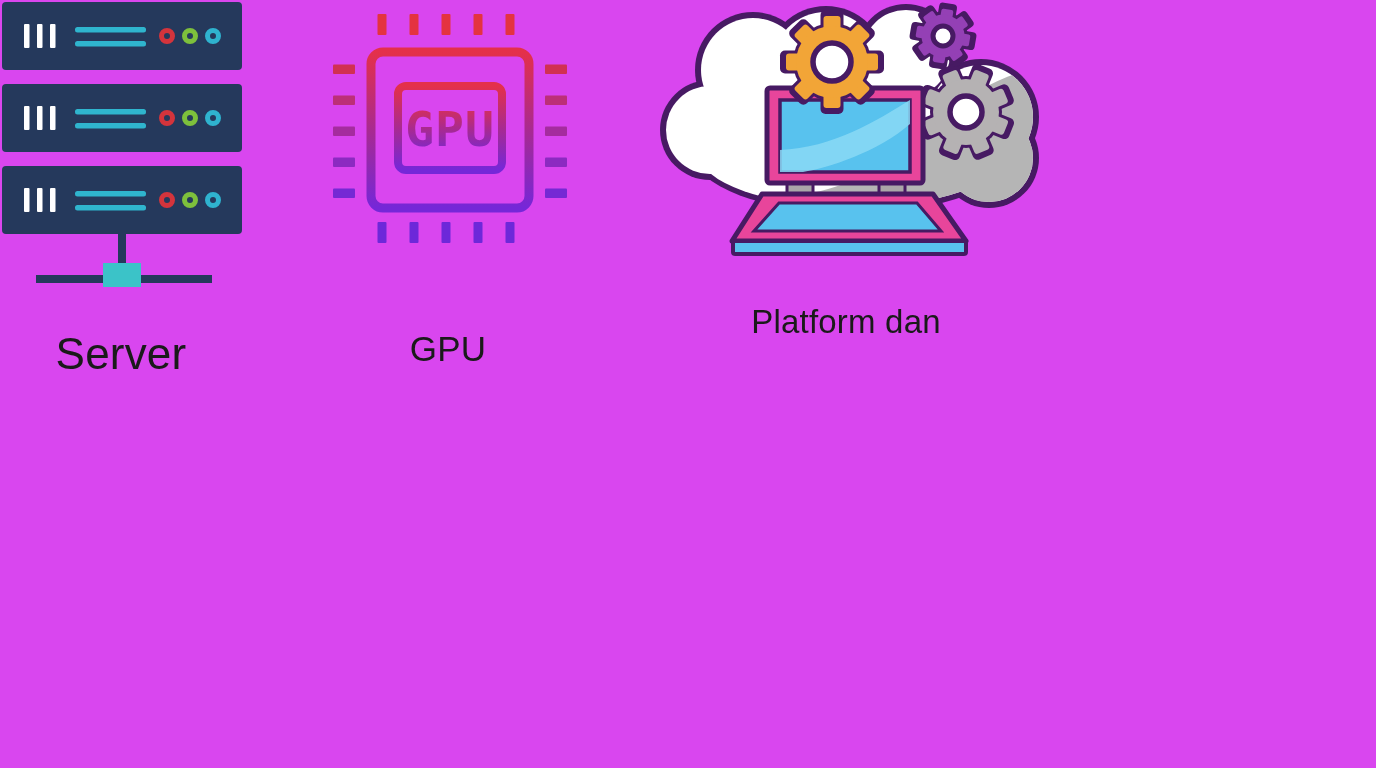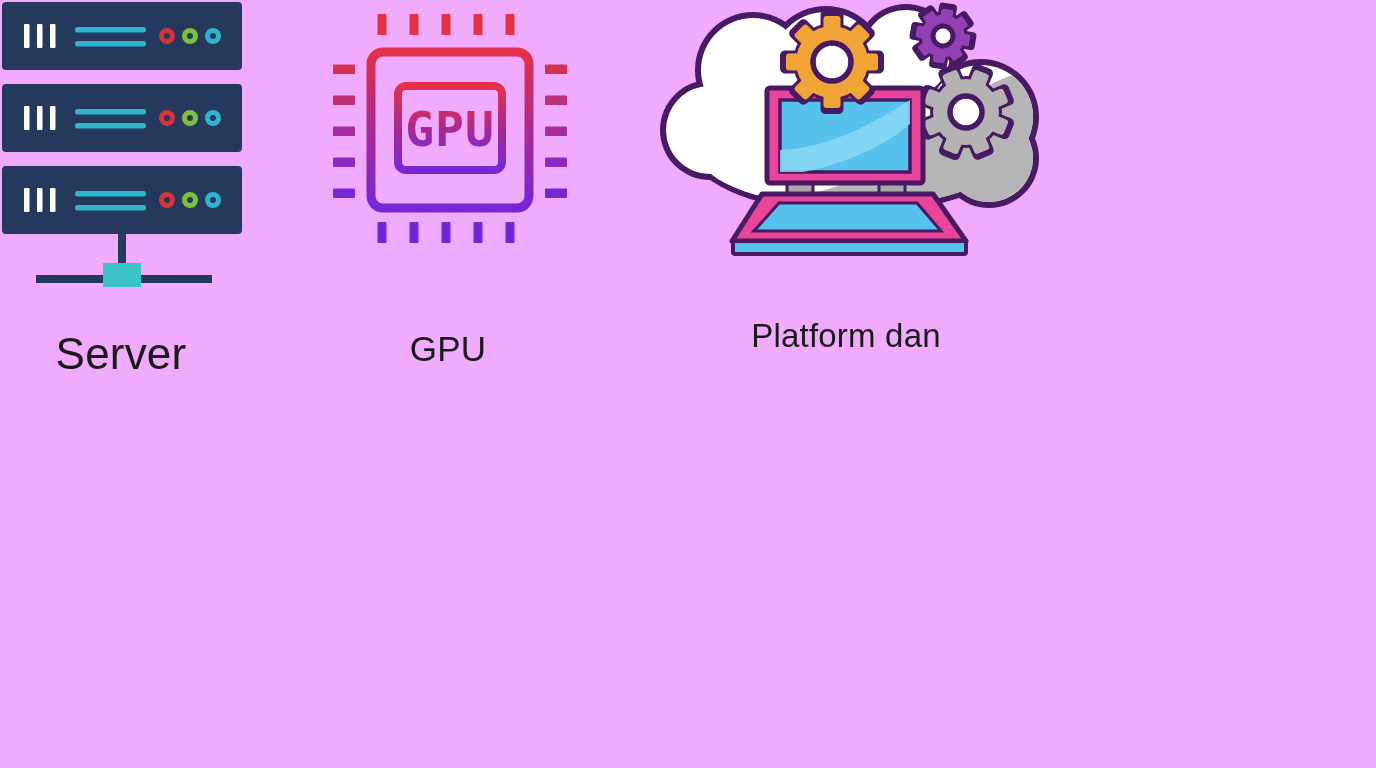--- a/index.html
+++ b/index.html
@@ -1,35 +1,35 @@
 <!DOCTYPE html>
 <html><head>
 <meta charset="utf-8">
 <style>
   * { margin: 0; padding: 0; box-sizing: border-box; }
   html, body { width: 1376px; height: 768px; background: #ffffff; overflow: hidden; }
   body { font-family: "Liberation Sans", "DejaVu Sans", sans-serif; position: relative; }
 
-  .canvas { position: absolute; inset: 0; background: #f0abfc; }
+  .canvas { position: absolute; inset: 0; background: #d946ef; }
 
   .icon-svg { position: absolute; display: block; }
   .icon-server   { left: 2px;   top: 2px;  width: 240px; height: 288px; }
   .icon-gpu      { left: 330px; top: 6px;  width: 240px; height: 244px; }
   .icon-platform { left: 653px; top: 0px;  width: 390px; height: 262px; }
 
   .caption {
     position: absolute;
     text-align: center;
     color: #1a1a1a;
     font-weight: 500;
     letter-spacing: 0.2px;
   }
   .caption-server   { left: 21px;  top: 329px; width: 200px; font-size: 44px; }
   .caption-gpu      { left: 348px; top: 329px; width: 200px; font-size: 35px; }
-  .caption-platform { left: 696px; top: 312px; width: 300px; font-size: 33px; line-height: 48px; }
+  .caption-platform { left: 696px; top: 298px; width: 300px; font-size: 33px; line-height: 48px; }
   .caption-platform span { display: block; }
 </style>
 </head>
 <body>
 
 <div class="canvas">
 
   <svg class="icon-svg icon-server" viewBox="0 0 240 288" aria-hidden="true">
 
     <g>

